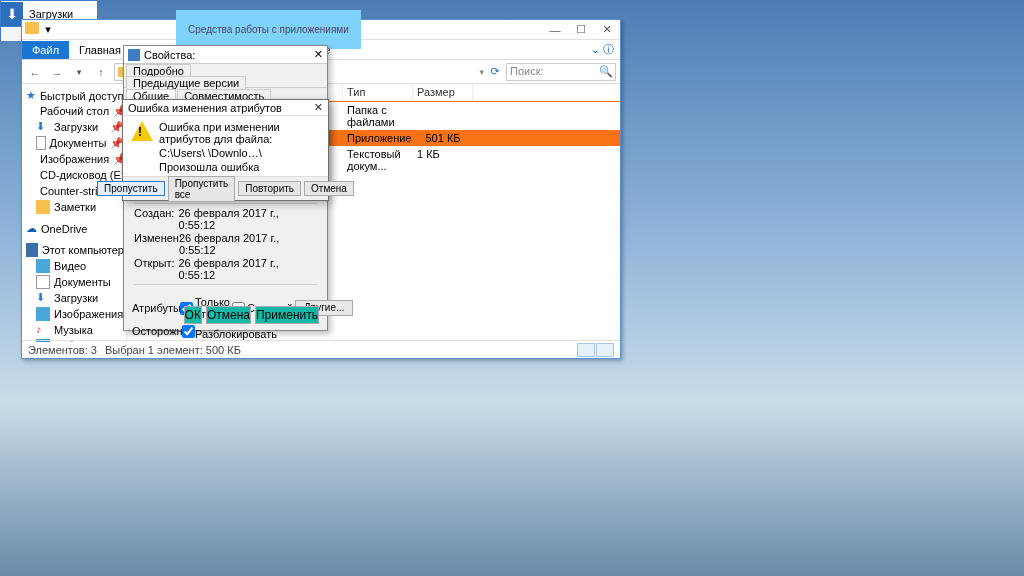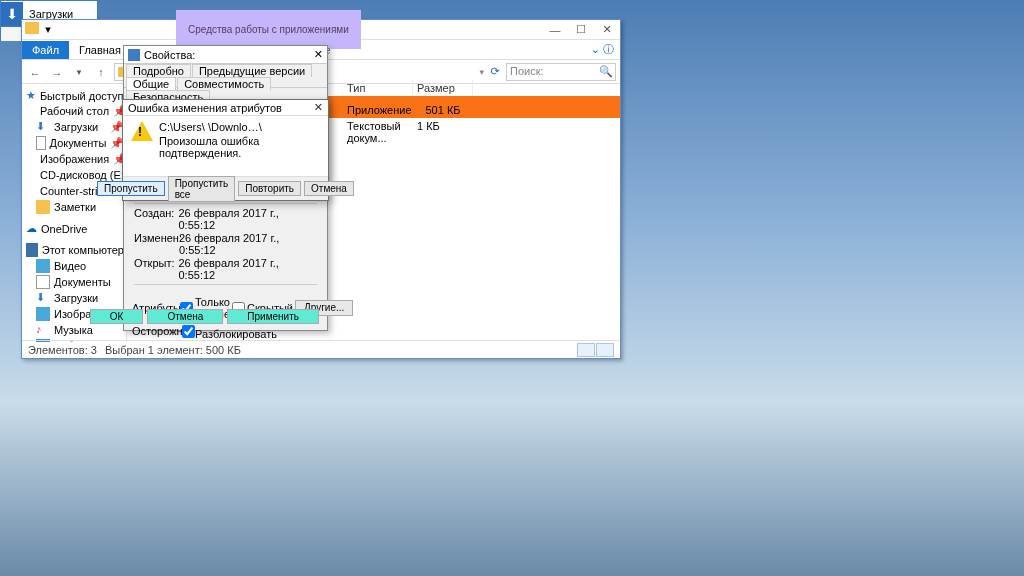--- a/index.html
+++ b/index.html
@@ -10,21 +10,21 @@
   .bg-win .arrow { width:22px; height:24px; background:#2e6fbc; color:#fff; display:flex; align-items:center; justify-content:center; font-size:14px; }
   .bg-win .name { padding-left:6px; color:#000; }
   .bg-ribbon { position:absolute; left:0; top:27px; width:98px; height:14px; background:#f5f5f5; border-left:1px solid #3a7bd5; }
 
   
   .explorer { position:absolute; left:21px; top:19px; width:600px; height:340px; background:#fff; border:1px solid #5a8fd6; box-shadow:2px 2px 4px rgba(0,0,0,.3); }
 
   .titlebar { height:20px; background:#fff; display:flex; align-items:center; border-bottom:1px solid #e0e0e0; }
   .titlebar .sysicons { display:flex; gap:1px; margin-left:3px; }
   .titlebar .sysicons span { width:16px; height:16px; display:inline-flex; align-items:center; justify-content:center; }
-  .titlebar .app-tools { margin-left:120px; padding:14px 12px; background:#c4b5fd; color:#573c59; font-size:10px; }
+  .titlebar .app-tools { margin-left:120px; padding:14px 12px; background:#7dd3fc; color:#573c59; font-size:10px; }
   .titlebar .winctrl { margin-left:auto; display:flex; }
   .titlebar .winctrl div { width:26px; height:18px; display:flex; align-items:center; justify-content:center; color:#555; }
 
   .ribbon-tabs { height:20px; background:#fff; display:flex; align-items:center; border-bottom:1px solid #ddd; }
   .rt { padding:3px 10px; cursor:pointer; }
   .rt.active { background:#1976d2; color:#fff; }
   .rt.tool { color:#7b3b8c; margin-left:8px; }
   .ribbon-tabs .help { margin-left:auto; padding-right:6px; color:#0b69c7; }
 
   .navbar { height:24px; display:flex; align-items:center; border-bottom:1px solid #ddd; padding:1px 4px; gap:4px; }
@@ -35,51 +35,51 @@
   .search { width:110px; border:1px solid #ccc; height:18px; padding:1px 14px 1px 3px; color:#888; position:relative; }
   .search .mag { position:absolute; right:2px; top:1px; color:#555; }
 
   .body { display:flex; height:258px; }
   .nav { width:105px; border-right:1px solid #e5e5e5; overflow:hidden; padding-top:4px; }
   .nav .item { display:flex; align-items:center; padding:1px 2px 1px 14px; gap:4px; white-space:nowrap; }
   .nav .item.h { padding-left:4px; font-weight:400; }
   .nav .ficon { width:14px; height:14px; display:inline-block; }
 
   .content { flex:1; position:relative; }
-  .colhdr { height:18px; border-bottom:6px solid #f97316; display:flex; padding-left:6px; font-size:11px; color:#333;align-items:flex-end; }
+  .colhdr { height:18px; border-bottom:1px solid #f97316; display:flex; padding-left:6px; font-size:11px; color:#333; }
   .colhdr div { border-right:1px solid #eee; padding:2px 4px; }
   .row { display:flex; padding:1px 0 1px 6px; }
   .row.sel { background:#f97316; }
   .row div { padding:1px 4px; }
 
   .status { position:absolute; bottom:0; left:0; right:0; height:18px; border-top:1px solid #e0e0e0; display:flex; align-items:center; padding:0 6px; gap:8px; font-size:10.5px; color:#444; }
   .status .view { margin-left:auto; display:flex; gap:1px; }
   .status .view span { width:18px; height:14px; border:1px solid #aac6e6; background:#e7f1fb; display:inline-block; }
 
   
   .props { position:absolute; left:123px; top:45px; width:205px; height:286px; background:#f0f0f0; border:1px solid #888; box-shadow:3px 3px 6px rgba(0,0,0,.25); }
   .props .ptitle { height:18px; background:#fff; display:flex; align-items:center; padding:0 4px; font-size:10.5px; border-bottom:1px solid #ccc; }
   .props .ptitle .pclose { margin-left:auto; }
-  .props .tabs { height:24px; display:flex; flex-wrap:wrap; background:#f0f0f0; border-bottom:1px solid #ccc; padding:1px 6px 0 2px; font-size:10px; }
+  .props .tabs { height:24px; display:flex; flex-wrap:wrap; background:#f0f0f0; border-bottom:1px solid #ccc; padding:1px 18px 0 2px; font-size:10px; }
   .props .tabs .ptab { padding:0 6px; border:1px solid #ccc; border-bottom:none; background:#f0f0f0; margin-right:1px; height:13px; line-height:12px; }
   .props .tabs .ptab.sec { margin-top:-1px; }
   .props .tabs .ptab.active { background:#fff; } 
   .props .datesec { margin-top:108px; padding:4px 10px 6px 10px; font-size:10px; }
   .props .drow { display:flex; margin-bottom:1px; }
   .props .drow .k { width:45px; }
   .props hr { border:none; border-top:1px solid #d0d0d0; margin:3px 0; }
   .props .attr { display:flex; align-items:center; gap:2px; padding:2px 8px; font-size:10px; }
   .props .attr label { display:flex; align-items:center; gap:2px; }
   .props .attr .btn { margin-left:auto; padding:0 8px; border:1px solid #aaa; background:#e8e8e8; font-size:10px; height:16px; line-height:14px;}
   .props .warn { display:flex; padding:3px 8px; font-size:10px; gap:4px; }
   .props .warn .k { width:46px; }
   .props .warn .txt { flex:1; }
   .props .warn .ub { white-space:nowrap; }
   .props .bbar { position:absolute; bottom:6px; right:8px; display:flex; gap:4px; }
-  .props .bbar .dbtn { padding:1px 19px; border:1px solid #aaa; background:#5eead4; font-size:10px; }
+  .props .bbar .dbtn { padding:1px 0; border:1px solid #aaa; background:#14b8a6; font-size:12px; }
 
   
   .err { position:absolute; left:122px; top:99px; width:207px; height:102px; background:#fff; border:1px solid #707070; box-shadow:3px 3px 8px rgba(0,0,0,.3); }
   .err .etitle { height:16px; background:#fff; display:flex; align-items:center; padding:0 5px; border-bottom:1px solid #ddd; font-size:10.5px; }
   .err .etitle .eclose { margin-left:auto; color:#333; }
   .err .ebody { display:flex; padding:5px 8px 3px 8px; gap:6px; font-size:10px; }
   .err .eicon { width:22px; height:22px; flex-shrink:0; position:relative; }
   .err .eicon .tri { width:0; height:0; border-left:11px solid transparent; border-right:11px solid transparent; border-bottom:20px solid #f6c80e; }
   .err .eicon .exc { position:absolute; left:7px; top:4px; font-weight:bold; font-size:12px; }
   .err .etxt div { margin-bottom:2px; }
@@ -220,20 +220,25 @@
         </div>
 
     </div>
 
     <div class="content">
       <div class="colhdr">
         <div style="width:210px"></div>
         <div style="width:70px">Тип</div>
         <div style="width:60px">Размер</div>
       </div>
+      <div class="row">
+        <div style="width:210px"></div>
+          <div style="width:70px">Папка с файлами</div>
+          <div style="width:60px;text-align:right"></div>
+      </div>
       <div class="row sel">
         <div style="width:210px"></div>
           <div style="width:70px">Приложение</div>
           <div style="width:60px;text-align:center">501 КБ</div>
       </div>
       <div class="row">
         <div style="width:210px"></div>
           <div style="width:70px">Текстовый докум...</div>
           <div style="width:60px;">1 КБ</div>
       </div>
@@ -308,20 +313,21 @@
   <div class="etitle">
     <span>Ошибка изменения атрибутов</span>
     <span class="eclose">✕</span>
   </div>
   <div class="ebody">
     <div class="eicon">
       <div class="tri"></div>
         <span class="exc">!</span>
     </div>
     <div class="etxt">
+      <div>Ошибка при изменении атрибутов для файла:</div>
       <div>C:\Users\            \Downlo…\</div>
       <div>Произошла ошибка подтверждения.</div>
     </div>
   </div>
   <div class="ebar">
     <span class="ebtn hl">Пропустить</span>
     <span class="ebtn">Пропустить все</span>
     <span class="ebtn">Повторить</span>
     <span class="ebtn">Отмена</span>
   </div>

